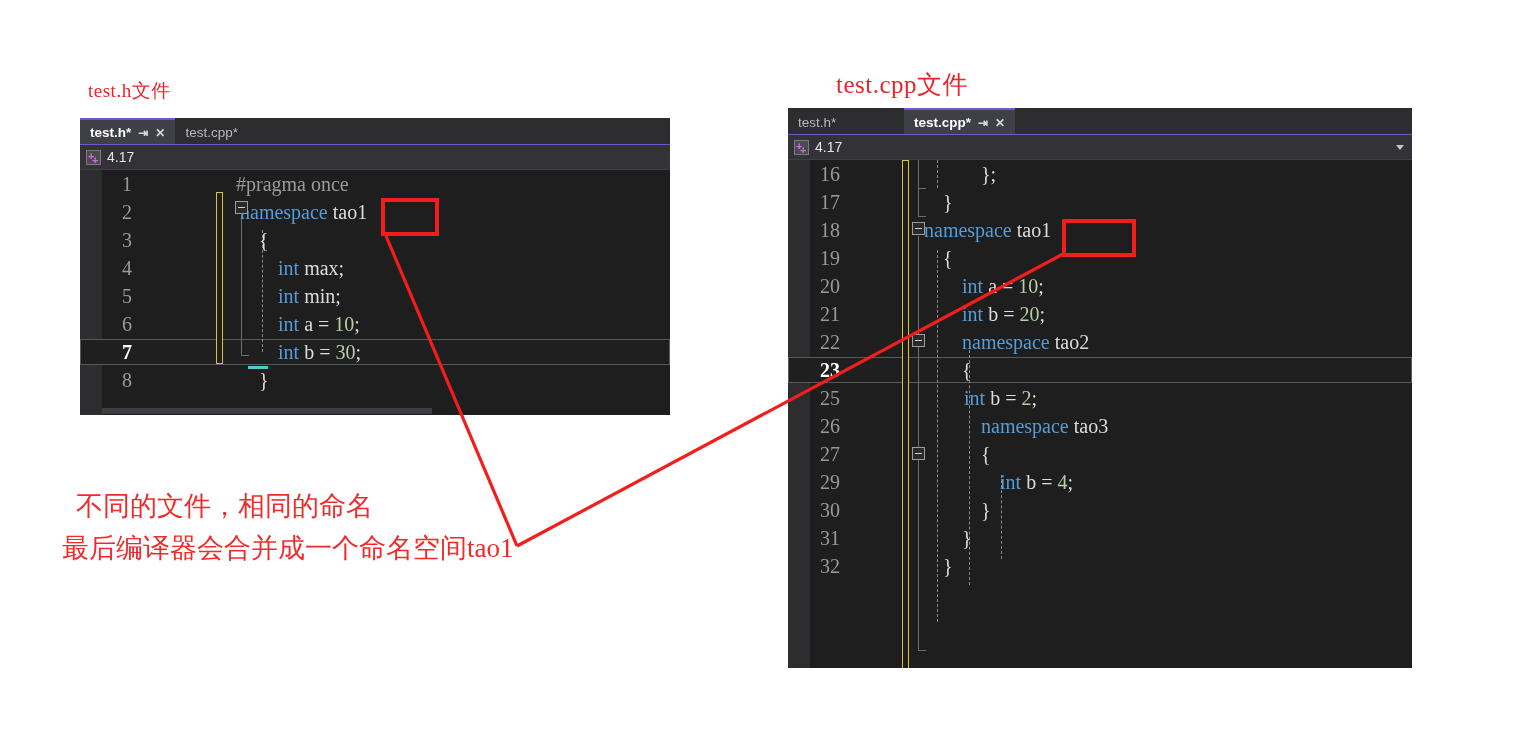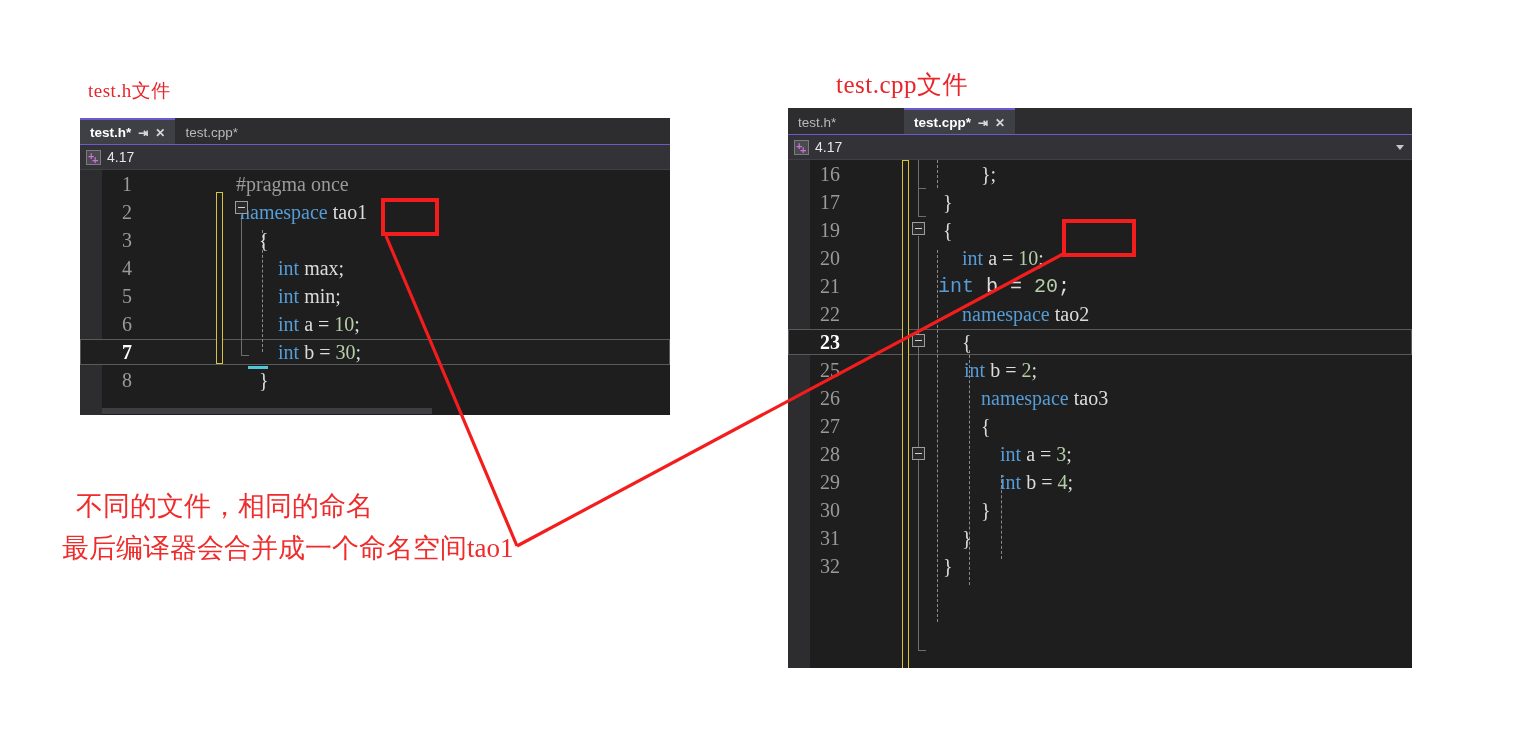--- a/index.html
+++ b/index.html
@@ -298,30 +298,34 @@
     <div class="code-rows" id="right-rows">
         <div class="row">
           <span class="ln">16</span>
           <span class="codetext" style="margin-left: 129px;"><span class="brace">};</span></span>
         </div>
         <div class="row">
           <span class="ln">17</span>
           <span class="codetext" style="margin-left: 91px;"><span class="brace">}</span></span>
         </div>
         <div class="row">
+          <span class="ln">18</span>
+          <span class="codetext" style="margin-left: 72px;"><span class="kw">namespace </span><span class="id">tao1</span></span>
+        </div>
+        <div class="row">
           <span class="ln">19</span>
           <span class="codetext" style="margin-left: 91px;"><span class="brace">{</span></span>
         </div>
         <div class="row">
           <span class="ln">20</span>
           <span class="codetext" style="margin-left: 110px;"><span class="kw">int</span><span class="id"> a = </span><span class="num">10</span><span class="id">;</span></span>
         </div>
         <div class="row">
           <span class="ln">21</span>
-          <span class="codetext" style="margin-left: 86px; font-family: Liberation Mono, monospace;"><span class="kw">int</span><span class="id"> b = </span><span class="num">20</span><span class="id">;</span></span>
+          <span class="codetext" style="margin-left: 110px;"><span class="kw">int</span><span class="id"> b = </span><span class="num">20</span><span class="id">;</span></span>
         </div>
         <div class="row">
           <span class="ln">22</span>
           <span class="codetext" style="margin-left: 110px;"><span class="kw">namespace </span><span class="id">tao2</span></span>
         </div>
         <div class="row current">
           <div class="row-hl"></div>
           <span class="ln">23</span>
           <span class="codetext" style="margin-left: 110px;"><span class="brace">{</span></span>
         </div>
@@ -331,24 +335,20 @@
         </div>
         <div class="row">
           <span class="ln">26</span>
           <span class="codetext" style="margin-left: 129px;"><span class="kw">namespace </span><span class="id">tao3</span></span>
         </div>
         <div class="row">
           <span class="ln">27</span>
           <span class="codetext" style="margin-left: 129px;"><span class="brace">{</span></span>
         </div>
         <div class="row">
-          <span class="ln">28</span>
-          <span class="codetext" style="margin-left: 148px;"><span class="kw">int</span><span class="id"> a = </span><span class="num">3</span><span class="id">;</span></span>
-        </div>
-        <div class="row">
           <span class="ln">29</span>
           <span class="codetext" style="margin-left: 148px;"><span class="kw">int</span><span class="id"> b = </span><span class="num">4</span><span class="id">;</span></span>
         </div>
         <div class="row">
           <span class="ln">30</span>
           <span class="codetext" style="margin-left: 129px;"><span class="brace">}</span></span>
         </div>
         <div class="row">
           <span class="ln">31</span>
           <span class="codetext" style="margin-left: 110px;"><span class="brace">}</span></span>

